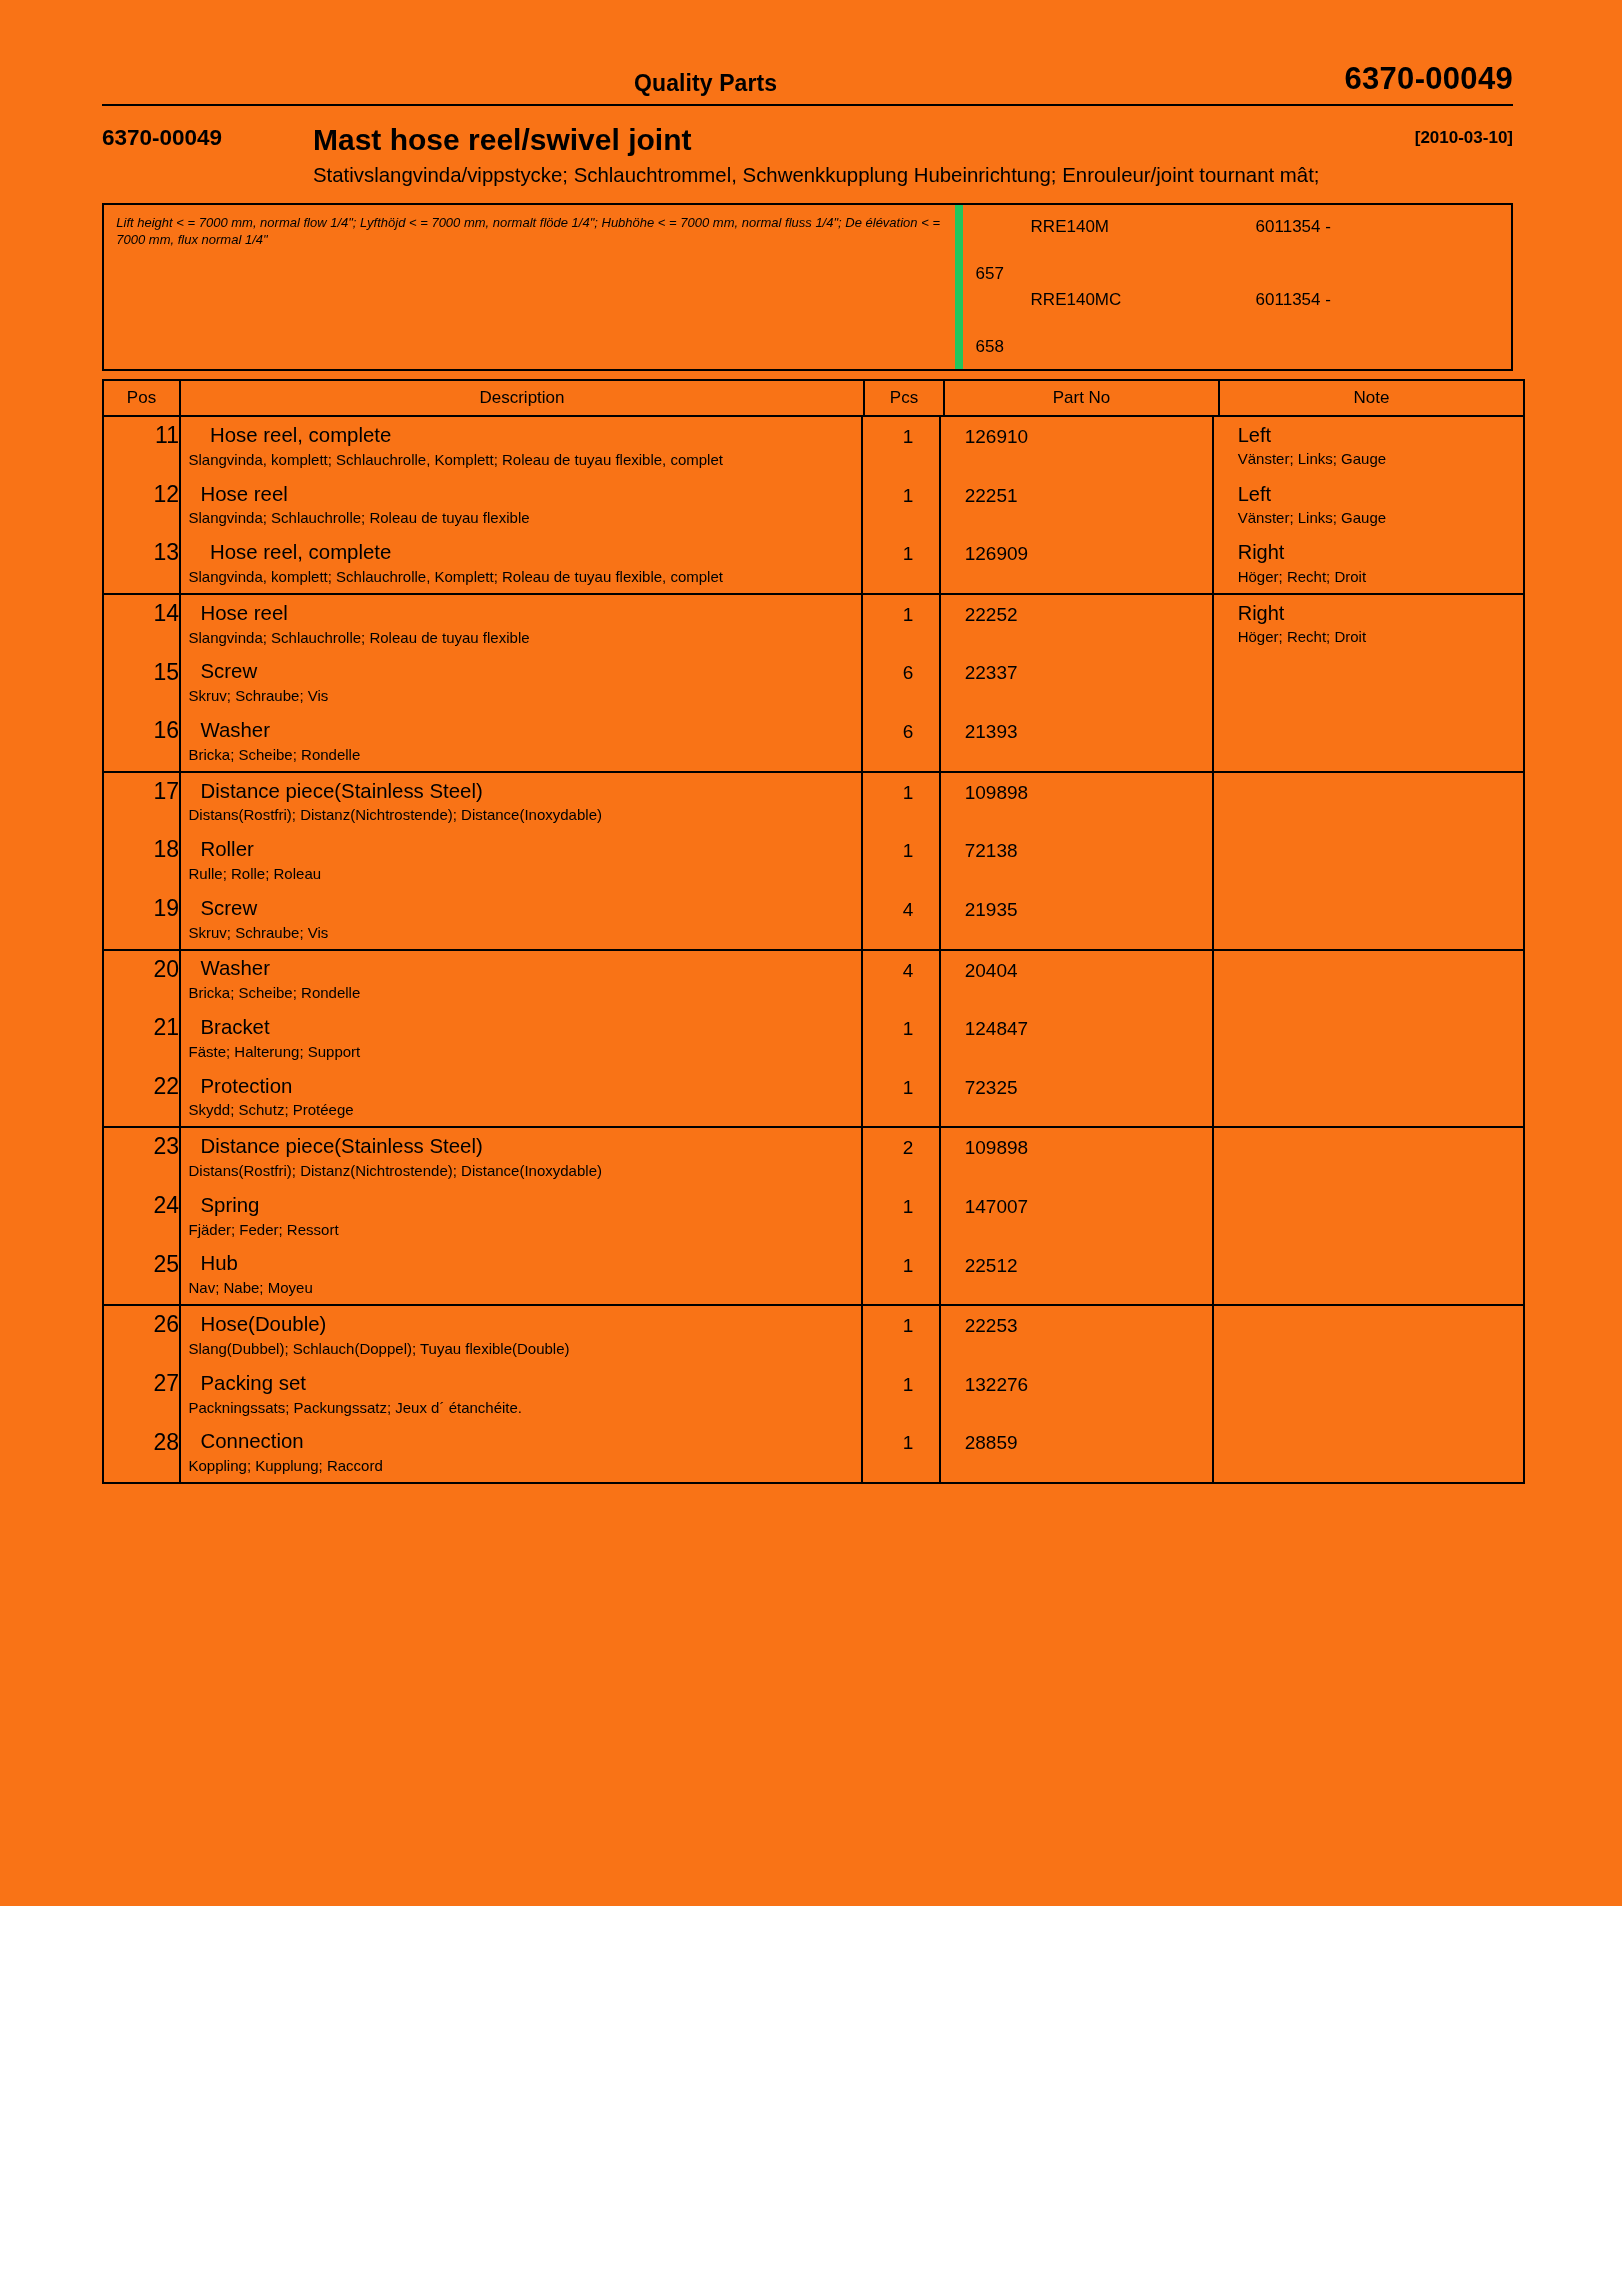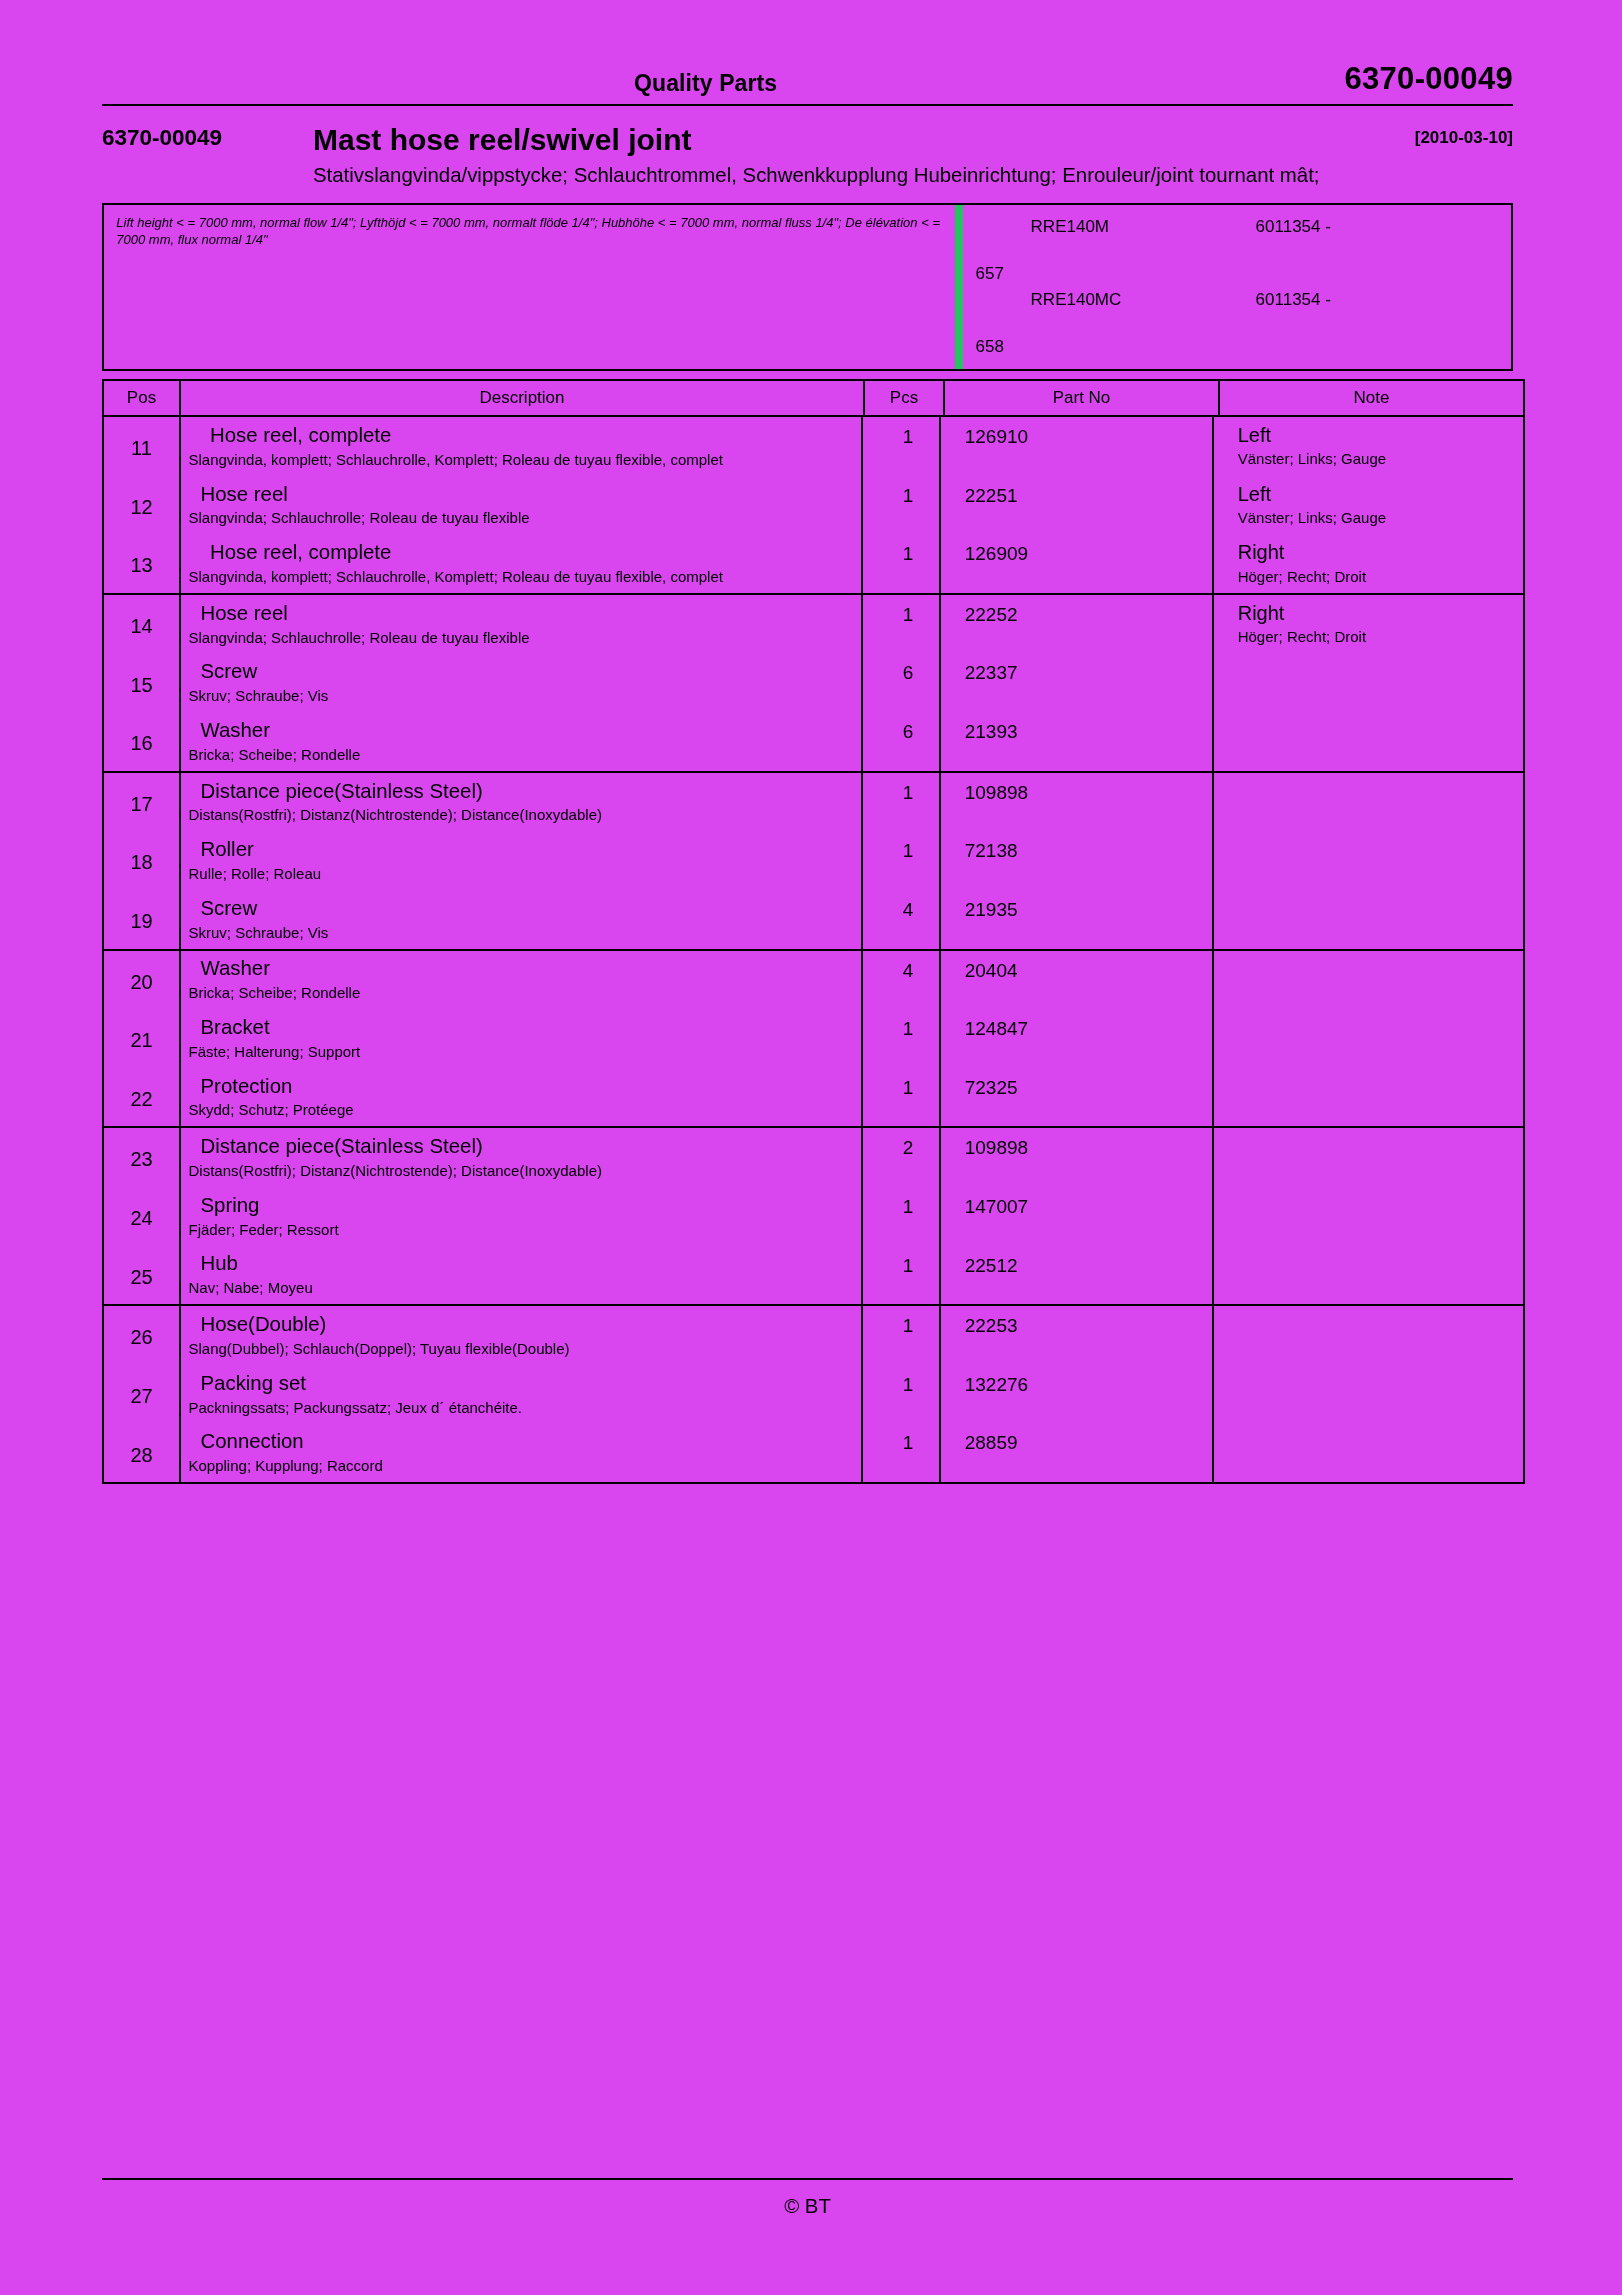--- a/index.html
+++ b/index.html
@@ -6,25 +6,25 @@
     margin: 0;
     padding: 0;
     background: #ffffff;
   }
   body {
     font-family: "Liberation Sans", sans-serif;
     color: #000000;
   }
   .page {
     width: 1622px;
-    height: 2295px;
+    height: 1906px;
     position: relative;
     box-sizing: border-box;
     padding: 0;
-    background: #d946ef;
+    background: #f97316;
   }
   .inner {
     position: absolute;
     left: 102px;
     top: 61px;
     width: 1411px;
   }
 
   
   .top-header {
@@ -144,23 +144,23 @@
   .grp td {
     padding: 0;
   }
   .item-row {
     display: flex;
   }
   .cell-pos {
     width: 75px;
     flex: 0 0 75px;
     box-sizing: border-box;
-    text-align: center;
-    font-size: 20px;
-    padding-top: 20px;
+    text-align: right;
+    font-size: 23px;
+    padding-top: 5px;
   }
   .cell-desc {
     flex: 1 1 auto;
     box-sizing: border-box;
     padding: 6.8px 8.2px 6.8px 9.5px;
   }
   .d-main {
     font-size: 20.4px;
     line-height: 1.1;
     margin-left: 12px;

